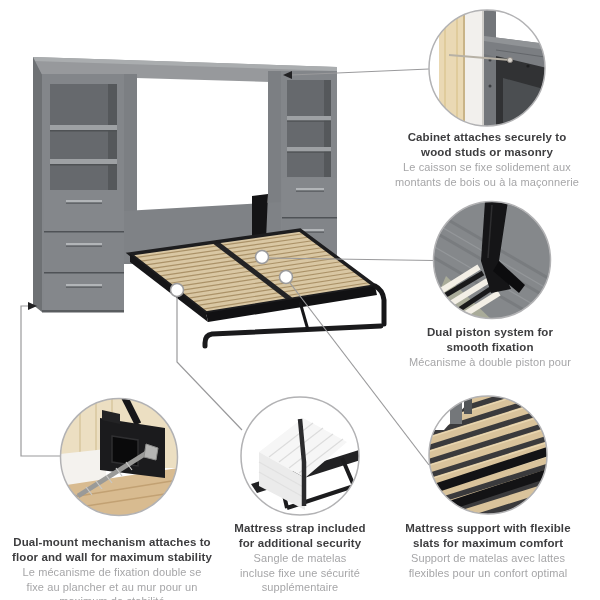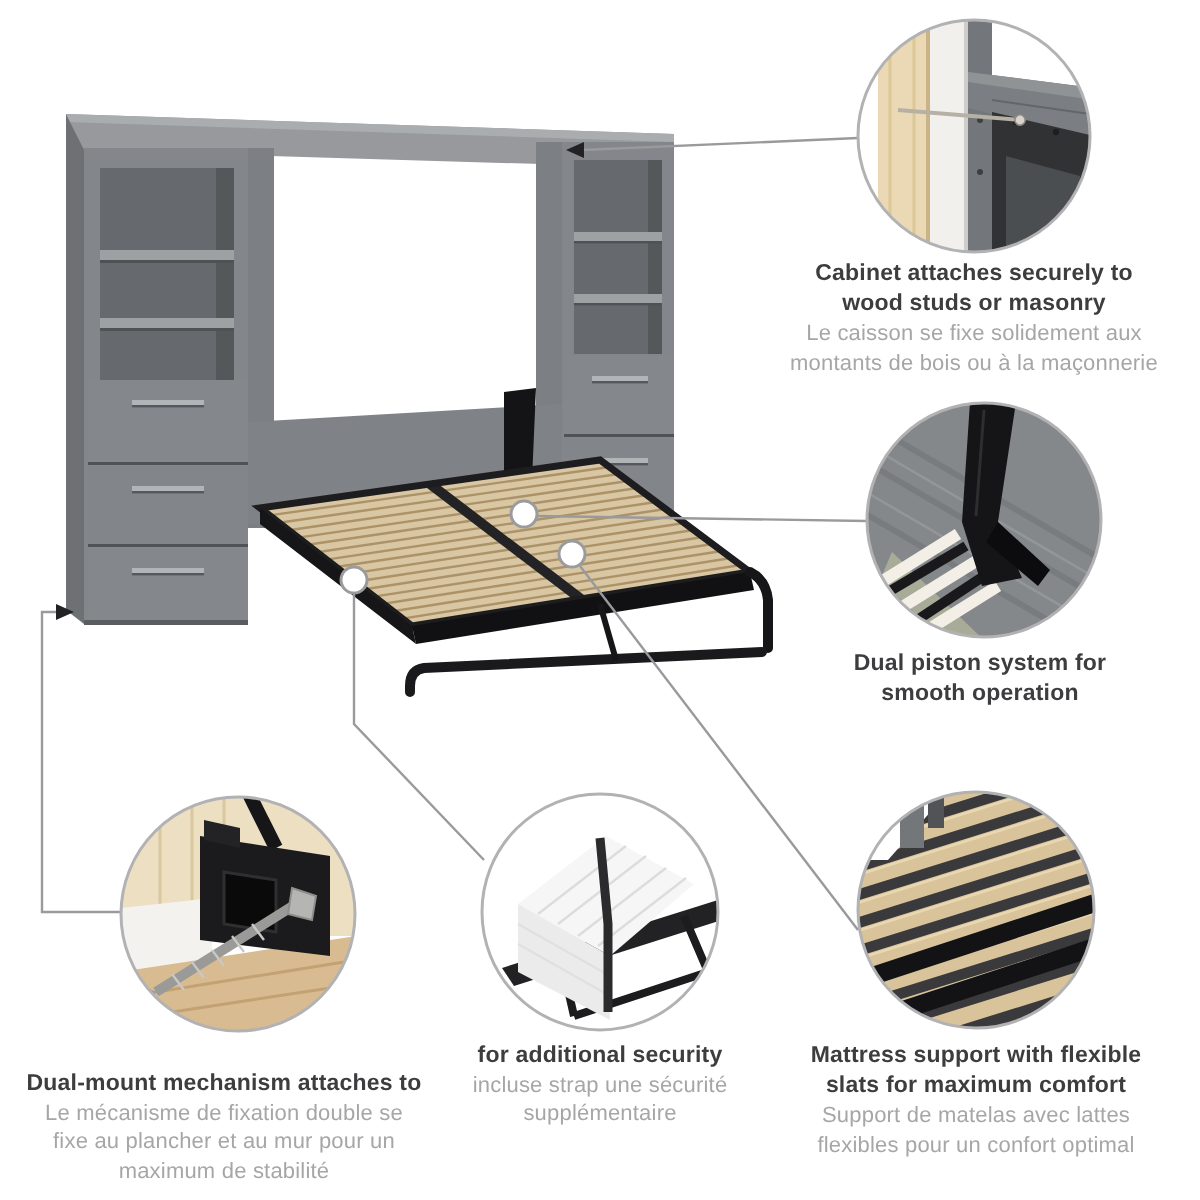--- a/index.html
+++ b/index.html
@@ -282,33 +282,37 @@
 
 <div class="caption" style="left:382px;top:130px;width:210px;">
   <span class="en-line">Cabinet attaches securely to</span>
   <span class="en-line">wood studs or masonry</span>
   <span class="fr-line">Le caisson se fixe solidement aux</span>
   <span class="fr-line">montants de bois ou à la maçonnerie</span>
 </div>
 
 <div class="caption" style="left:385px;top:325px;width:210px;">
   <span class="en-line">Dual piston system for</span>
-  <span class="en-line">smooth operation</span>
+  <span class="en-line">smooth fixation</span>
+  <span class="fr-line">Mécanisme à double piston pour</span>
 </div>
 
 <div class="caption" style="left:2px;top:535px;width:220px;">
   <span class="en-line">Dual-mount mechanism attaches to</span>
+  <span class="en-line">floor and wall for maximum stability</span>
   <span class="fr-line">Le mécanisme de fixation double se</span>
   <span class="fr-line">fixe au plancher et au mur pour un</span>
   <span class="fr-line">maximum de stabilité</span>
 </div>
 
 <div class="caption" style="left:200px;top:521px;width:200px;">
+  <span class="en-line">Mattress strap included</span>
   <span class="en-line">for additional security</span>
-  <span class="fr-line">incluse strap une sécurité</span>
+  <span class="fr-line">Sangle de matelas</span>
+  <span class="fr-line">incluse fixe une sécurité</span>
   <span class="fr-line">supplémentaire</span>
 </div>
 
 <div class="caption" style="left:384px;top:521px;width:208px;">
   <span class="en-line">Mattress support with flexible</span>
   <span class="en-line">slats for maximum comfort</span>
   <span class="fr-line">Support de matelas avec lattes</span>
   <span class="fr-line">flexibles pour un confort optimal</span>
 </div>
 </div>

